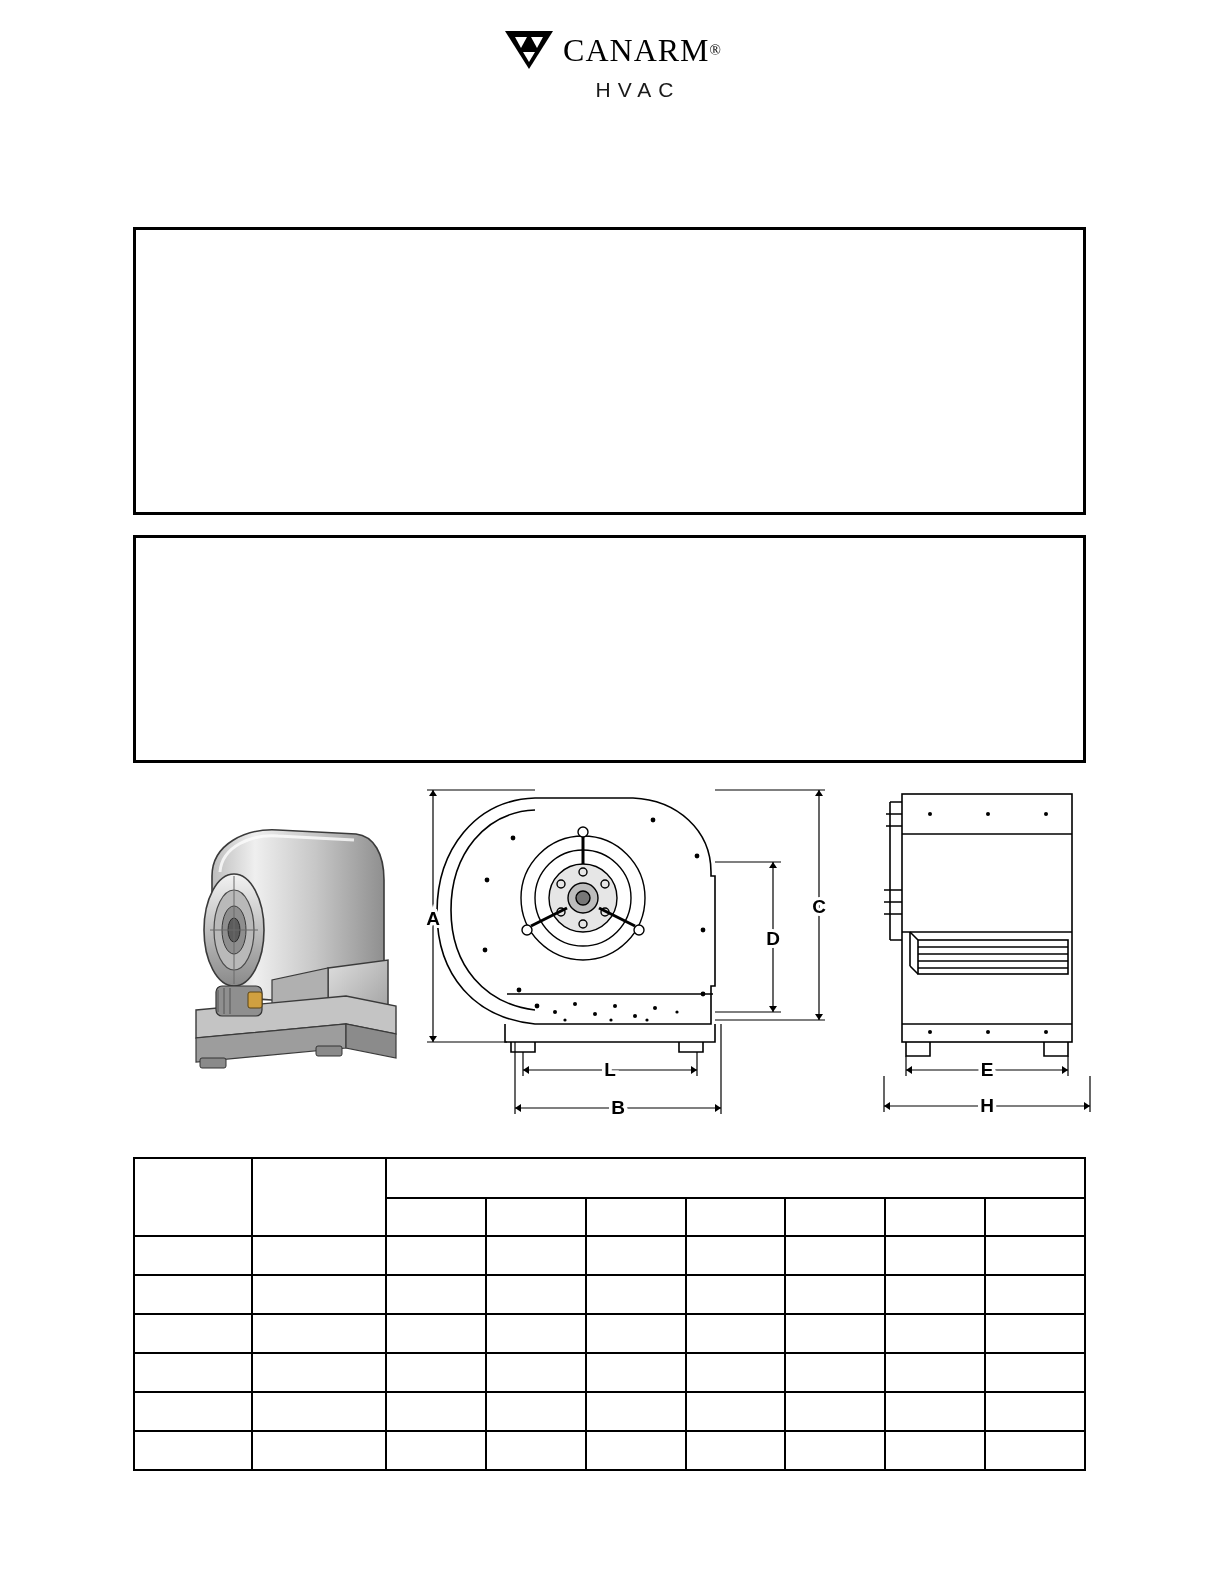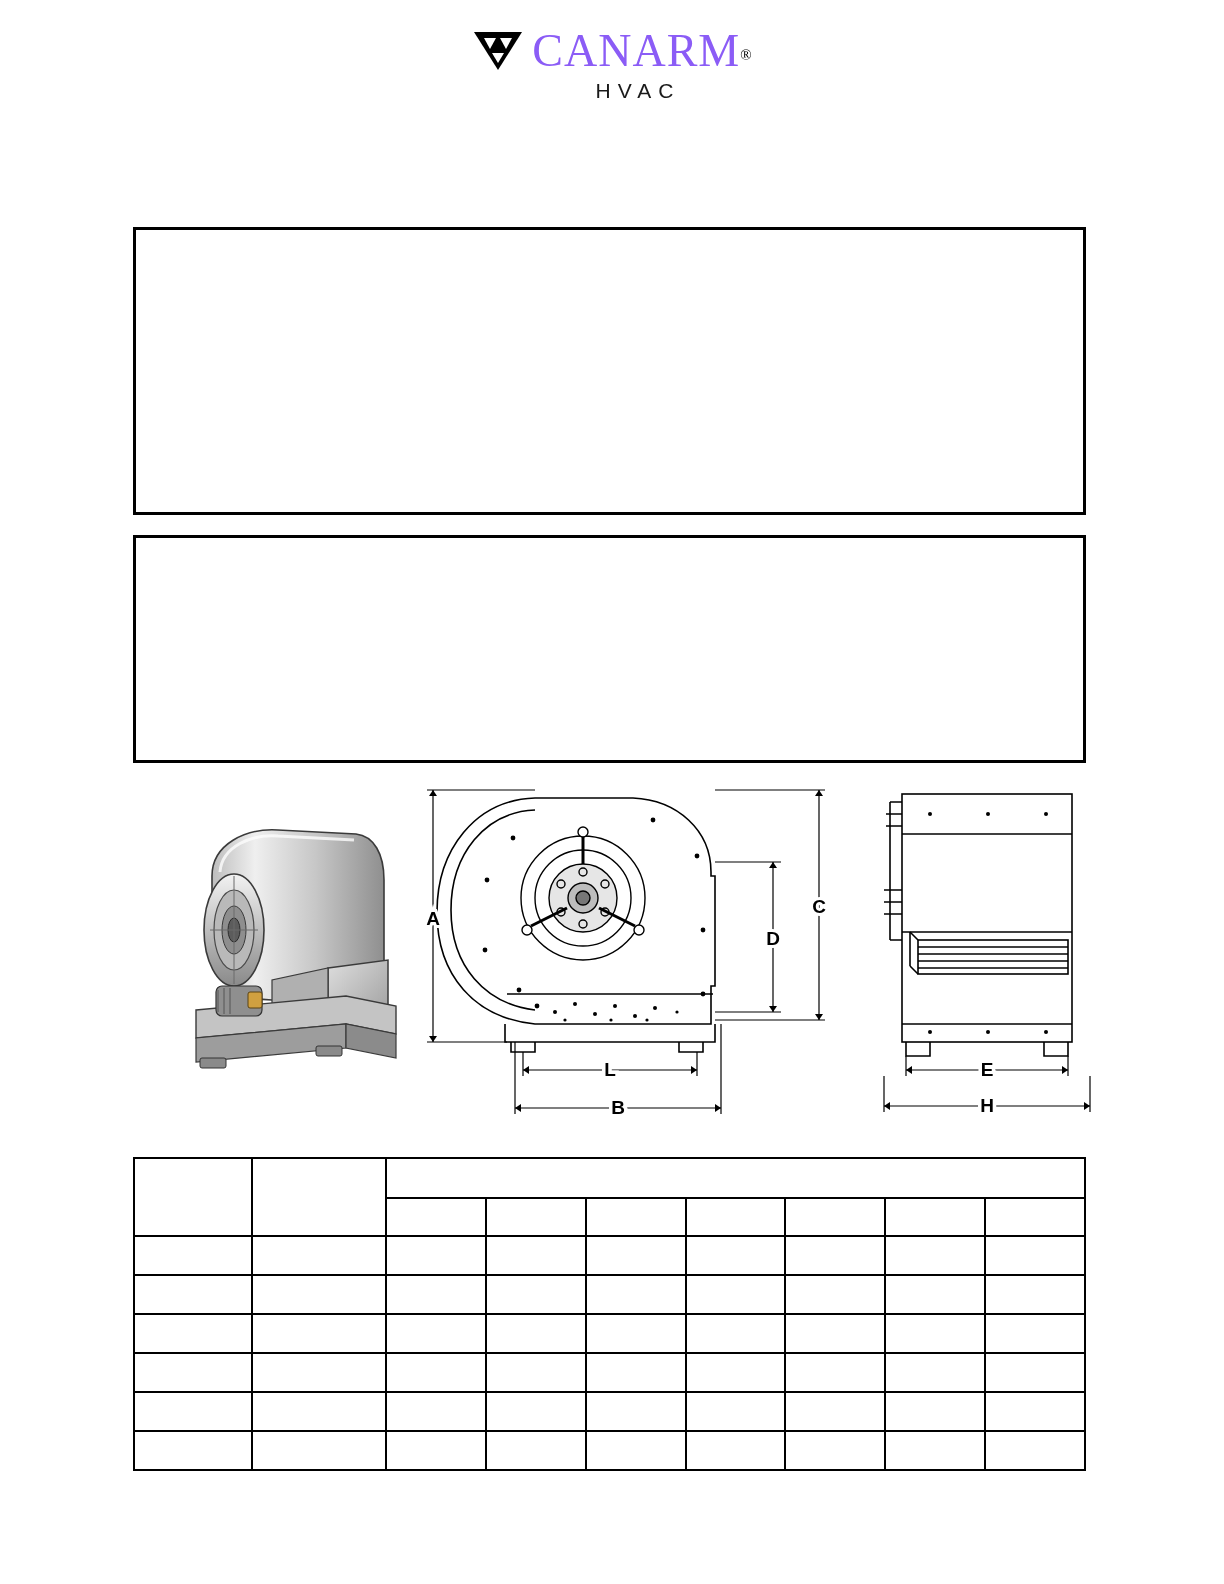--- a/index.html
+++ b/index.html
@@ -30,25 +30,25 @@
     justify-content: center;
     gap: 8px;
   }
   #logo-mark {
     width: 52px;
     height: 44px;
     display: block;
   }
   #logo-word {
     font-family: "Liberation Serif", serif;
-    font-size: 46px;
+    font-size: 32px;
     letter-spacing: 1px;
     font-weight: 400;
     line-height: 1;
-    color: #8b5cf6;
+    color: #000000;
   }
   #logo-reg {
     font-size: 15px;
     vertical-align: super;
     letter-spacing: 0;
   }
   #logo-sub {
     margin-top: 2px;
     font-family: "Liberation Sans", sans-serif;
     font-size: 21px;

